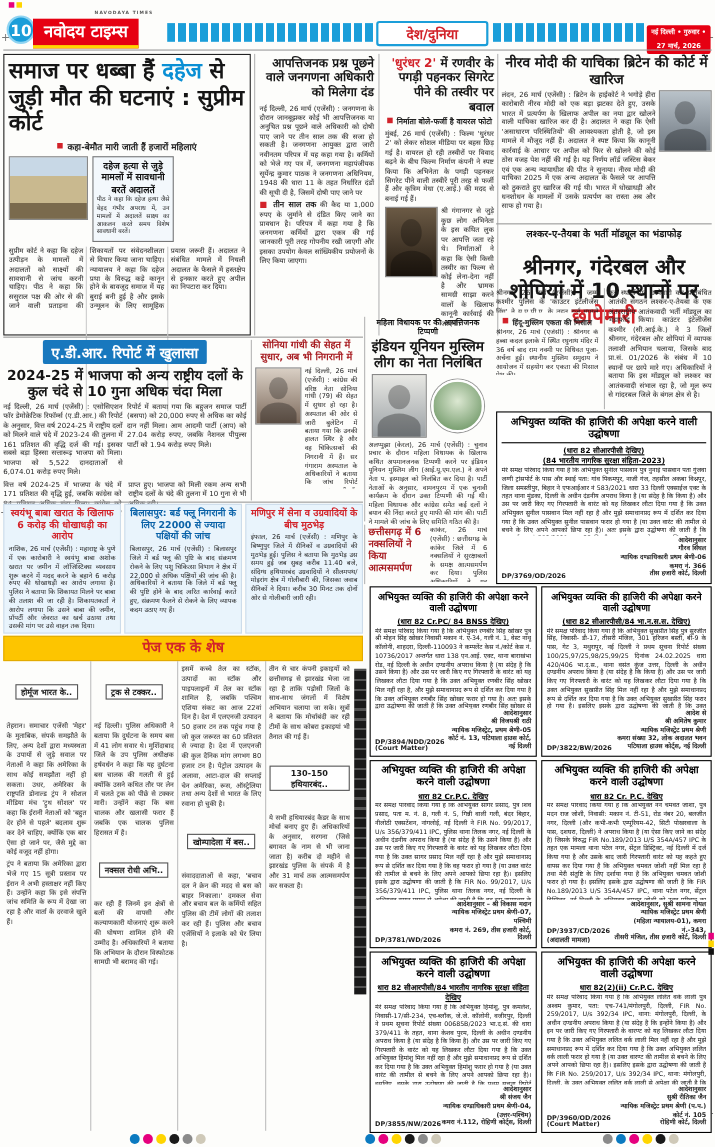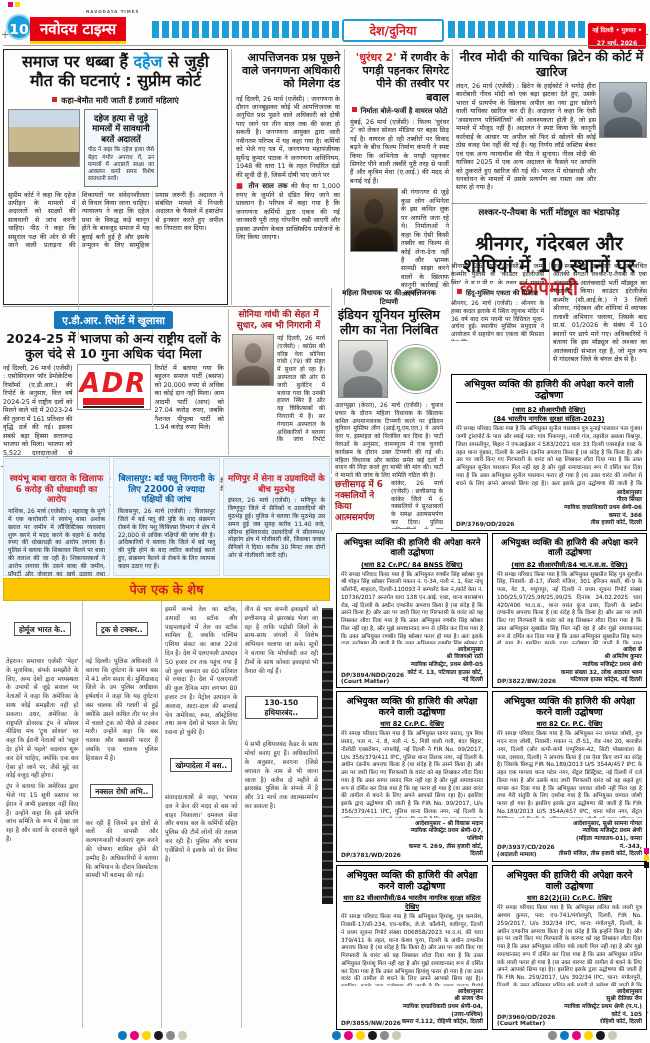--- a/index.html
+++ b/index.html
@@ -13,36 +13,36 @@
          font-size:14px;line-height:26px;text-align:center;border:2px solid #8fd4f2;}
   .masteng{font-size:4px;color:#555;letter-spacing:1px;font-weight:700;}
   .mastbox{background:#e60012;color:#fff;font-weight:700;font-size:15px;line-height:24px;
            padding:0 10px;border-bottom:3px solid #ffd500;}
   .dash{height:17px;background:repeating-linear-gradient(90deg,#1b9ed9 0 7px,#ffffff 7px 10px);}
   .sectab{background:#fff;border:2px solid #1b9ed9;border-radius:3px;color:#d2232a;font-weight:700;
           font-size:12.5px;line-height:19px;text-align:center;}
   .datebox{background:#e60012;color:#fff;font-weight:700;font-size:6px;line-height:13px;text-align:center;border-radius:2px;}
 
   
-  .h-xl{font-size:16px;line-height:1.18;font-weight:700;color:#151515;text-align:center;}
+  .h-xl{font-size:20px;line-height:1.18;font-weight:700;color:#151515;text-align:left;}
   .h-l{font-size:12.5px;line-height:1.2;font-weight:700;color:#151515;text-align:center;}
   .h-m{font-size:11px;line-height:1.2;font-weight:700;color:#151515;text-align:right;}
   .h-s{font-size:8.8px;line-height:1.25;font-weight:700;text-align:center;}
   .red{color:#d2232a;}
   .blue{color:#0a8fd4;}
   .dkblue{color:#0a62a8;}
   .maroon{color:#a81d22;}
 
   .sub{font-size:8px;font-weight:700;color:#222;text-align:center;}
   .sub .sq::before{content:"";display:inline-block;width:5px;height:5px;background:#d2232a;margin-right:4px;vertical-align:1px;}
 
   .bt{font-size:6.4px;line-height:1.32;color:#1e1e1e;text-align:justify;}
   .bts{font-size:6px;line-height:1.3;color:#1e1e1e;text-align:justify;}
   .kick{font-size:7.6px;font-weight:700;text-align:center;color:#111;}
-  .kickbox{display:inline-block;background:#1878be;color:#fff;font-size:10px;font-weight:700;padding:2px 8px;border-radius:2px;}
+  .kickbox{display:inline-block;background:#1878be;color:#fff;font-size:13px;font-weight:700;padding:2px 8px;border-radius:2px;}
 
   .hrule{border:0;border-top:1px solid #9a9a9a;}
   .vline{border-left:1px solid #b5b5b5;}
 
   
   .photo{position:relative;overflow:hidden;border:1px solid #888;}
   .portrait::before{content:"";position:absolute;left:50%;top:16%;width:42%;height:40%;transform:translateX(-50%);
                     border-radius:50%;background:rgba(0,0,0,.28);}
   .portrait::after{content:"";position:absolute;left:50%;bottom:-8%;width:82%;height:45%;transform:translateX(-50%);
                    border-radius:50% 50% 0 0;background:rgba(0,0,0,.30);}
@@ -58,21 +58,21 @@
   .inset .t{font-size:8.4px;font-weight:700;text-align:center;line-height:1.25;color:#111;}
   .inset .b{font-size:5.6px;line-height:1.3;text-align:justify;margin-top:2px;color:#222;}
 
   
   .adrlogo{border:1px solid #999;background:#fff;display:flex;flex-direction:column;align-items:center;justify-content:center;}
   .adrlogo .letters{color:#e31e24;font-weight:700;font-size:26px;letter-spacing:2px;line-height:1;font-style:italic;}
   .adrlogo .bar{width:86%;height:7px;background:#e31e24;margin-top:2px;position:relative;}
   .adrlogo .bar::after{content:"";position:absolute;left:0;bottom:-3px;width:100%;height:2px;background:#222;}
 
   
-  .brief{background:#e9f4fc;border:1px solid #cddcea;padding:14px 4px;box-sizing:border-box;}
+  .brief{background:#e9f4fc;border:1px solid #cddcea;padding:3px 4px;box-sizing:border-box;}
   .brief .bh{font-size:8.6px;font-weight:700;text-align:center;line-height:1.25;margin-bottom:2px;}
 
   .banner{background:#fdc500;color:#d2232a;font-weight:700;font-size:13px;text-align:center;line-height:21px;border:1px solid #e3ab00;}
 
   
   .contcol{box-sizing:border-box;padding:2px 3px;border-right:1px solid #bfbfbf;}
   .stub{display:inline-block;border:1px solid #555;background:#fff;padding:1px 4px;font-weight:700;font-size:7.4px;margin:19px 0;}
   .contp{font-size:6.2px;line-height:1.42;color:#2a2a2a;text-align:justify;margin:2px 0;}
 
   .strip{background:#191919;background-image:repeating-linear-gradient(180deg,rgba(255,255,255,.25) 0 2px,transparent 2px 9px);}
@@ -185,24 +185,20 @@
 तीस हजारी कोर्ट, दिल्ली</div>
     </div>
   </div>
 
   <div class="abs hrule" style="left:3px;top:306px;width:327px;"></div>
   <div class="abs" style="left:3px;top:309px;width:221px;height:146px;">
     <div class="c"><span class="kickbox">ए.डी.आर. रिपोर्ट में खुलासा</span></div>
     <div class="h-l" style="margin-top:2px;">2024-25 में भाजपा को अन्य राष्ट्रीय दलों के कुल चंदे से 10 गुना अधिक चंदा मिला</div>
     <div style="display:flex;gap:4px;margin-top:3px;">
       <div class="bt" style="flex:1;">नई दिल्ली, 26 मार्च (एजेंसी) : एसोसिएशन फॉर डेमोक्रेटिक रिफॉर्म्स (ए.डी.आर.) की रिपोर्ट के अनुसार, वित्त वर्ष 2024-25 में राष्ट्रीय दलों को मिलने वाले चंदे में 2023-24 की तुलना में 161 प्रतिशत की वृद्धि दर्ज की गई। इसका सबसे बड़ा हिस्सा सत्तारूढ़ भाजपा को मिला। भाजपा को 5,522 दानदाताओं से 6,074.01 करोड़ रुपए मिले।</div>
-      <div class="adrlogo" style="width:72px;height:44px;flex:none;">
-        <div class="letters">ADR</div>
-        <div class="bar"></div>
-      </div>
       <div class="bt" style="flex:1;">रिपोर्ट में बताया गया कि बहुजन समाज पार्टी (बसपा) को 20,000 रुपए से अधिक का कोई दान नहीं मिला। आम आदमी पार्टी (आप) को 27.04 करोड़ रुपए, जबकि नैशनल पीपुल्स पार्टी को 1.94 करोड़ रुपए मिले।</div>
     </div>
     <div class="bt" style="margin-top:3px;column-count:2;column-gap:6px;height:52px;overflow:hidden;">वित्त वर्ष 2024-25 में भाजपा के चंदे में 171 प्रतिशत की वृद्धि हुई, जबकि कांग्रेस को 84 प्रतिशत अधिक चंदा मिला। कांग्रेस को 2,501 दानदाताओं से 517.39 करोड़ रुपए प्राप्त हुए। भाजपा को मिली रकम अन्य सभी राष्ट्रीय दलों के चंदे की तुलना में 10 गुना से भी अधिक रही।</div>
   </div>
 
   <div class="abs" style="left:228px;top:309px;width:100px;height:146px;border-left:1px solid #b5b5b5;padding:0 3px;">
     <div class="h-s maroon">सोनिया गांधी की सेहत में सुधार, अब भी निगरानी में</div>
     <div style="display:flex;gap:3px;margin-top:3px;">
       <div class="photo ph-sonia portrait" style="width:40px;height:50px;flex:none;"></div>
       <div class="bts" style="flex:1;height:110px;overflow:hidden;">नई दिल्ली, 26 मार्च (एजेंसी) : कांग्रेस की वरिष्ठ नेता सोनिया गांधी (79) की सेहत में सुधार हो रहा है। अस्पताल की ओर से जारी बुलेटिन में बताया गया कि उनकी हालत स्थिर है और वह चिकित्सकों की निगरानी में हैं। सर गंगाराम अस्पताल के अधिकारियों ने बताया कि जांच रिपोर्ट सामान्य आ रही हैं। अजय माकन ने बताया कि वह 24 मार्च को अस्पताल में भर्ती हुई थीं।</div>

